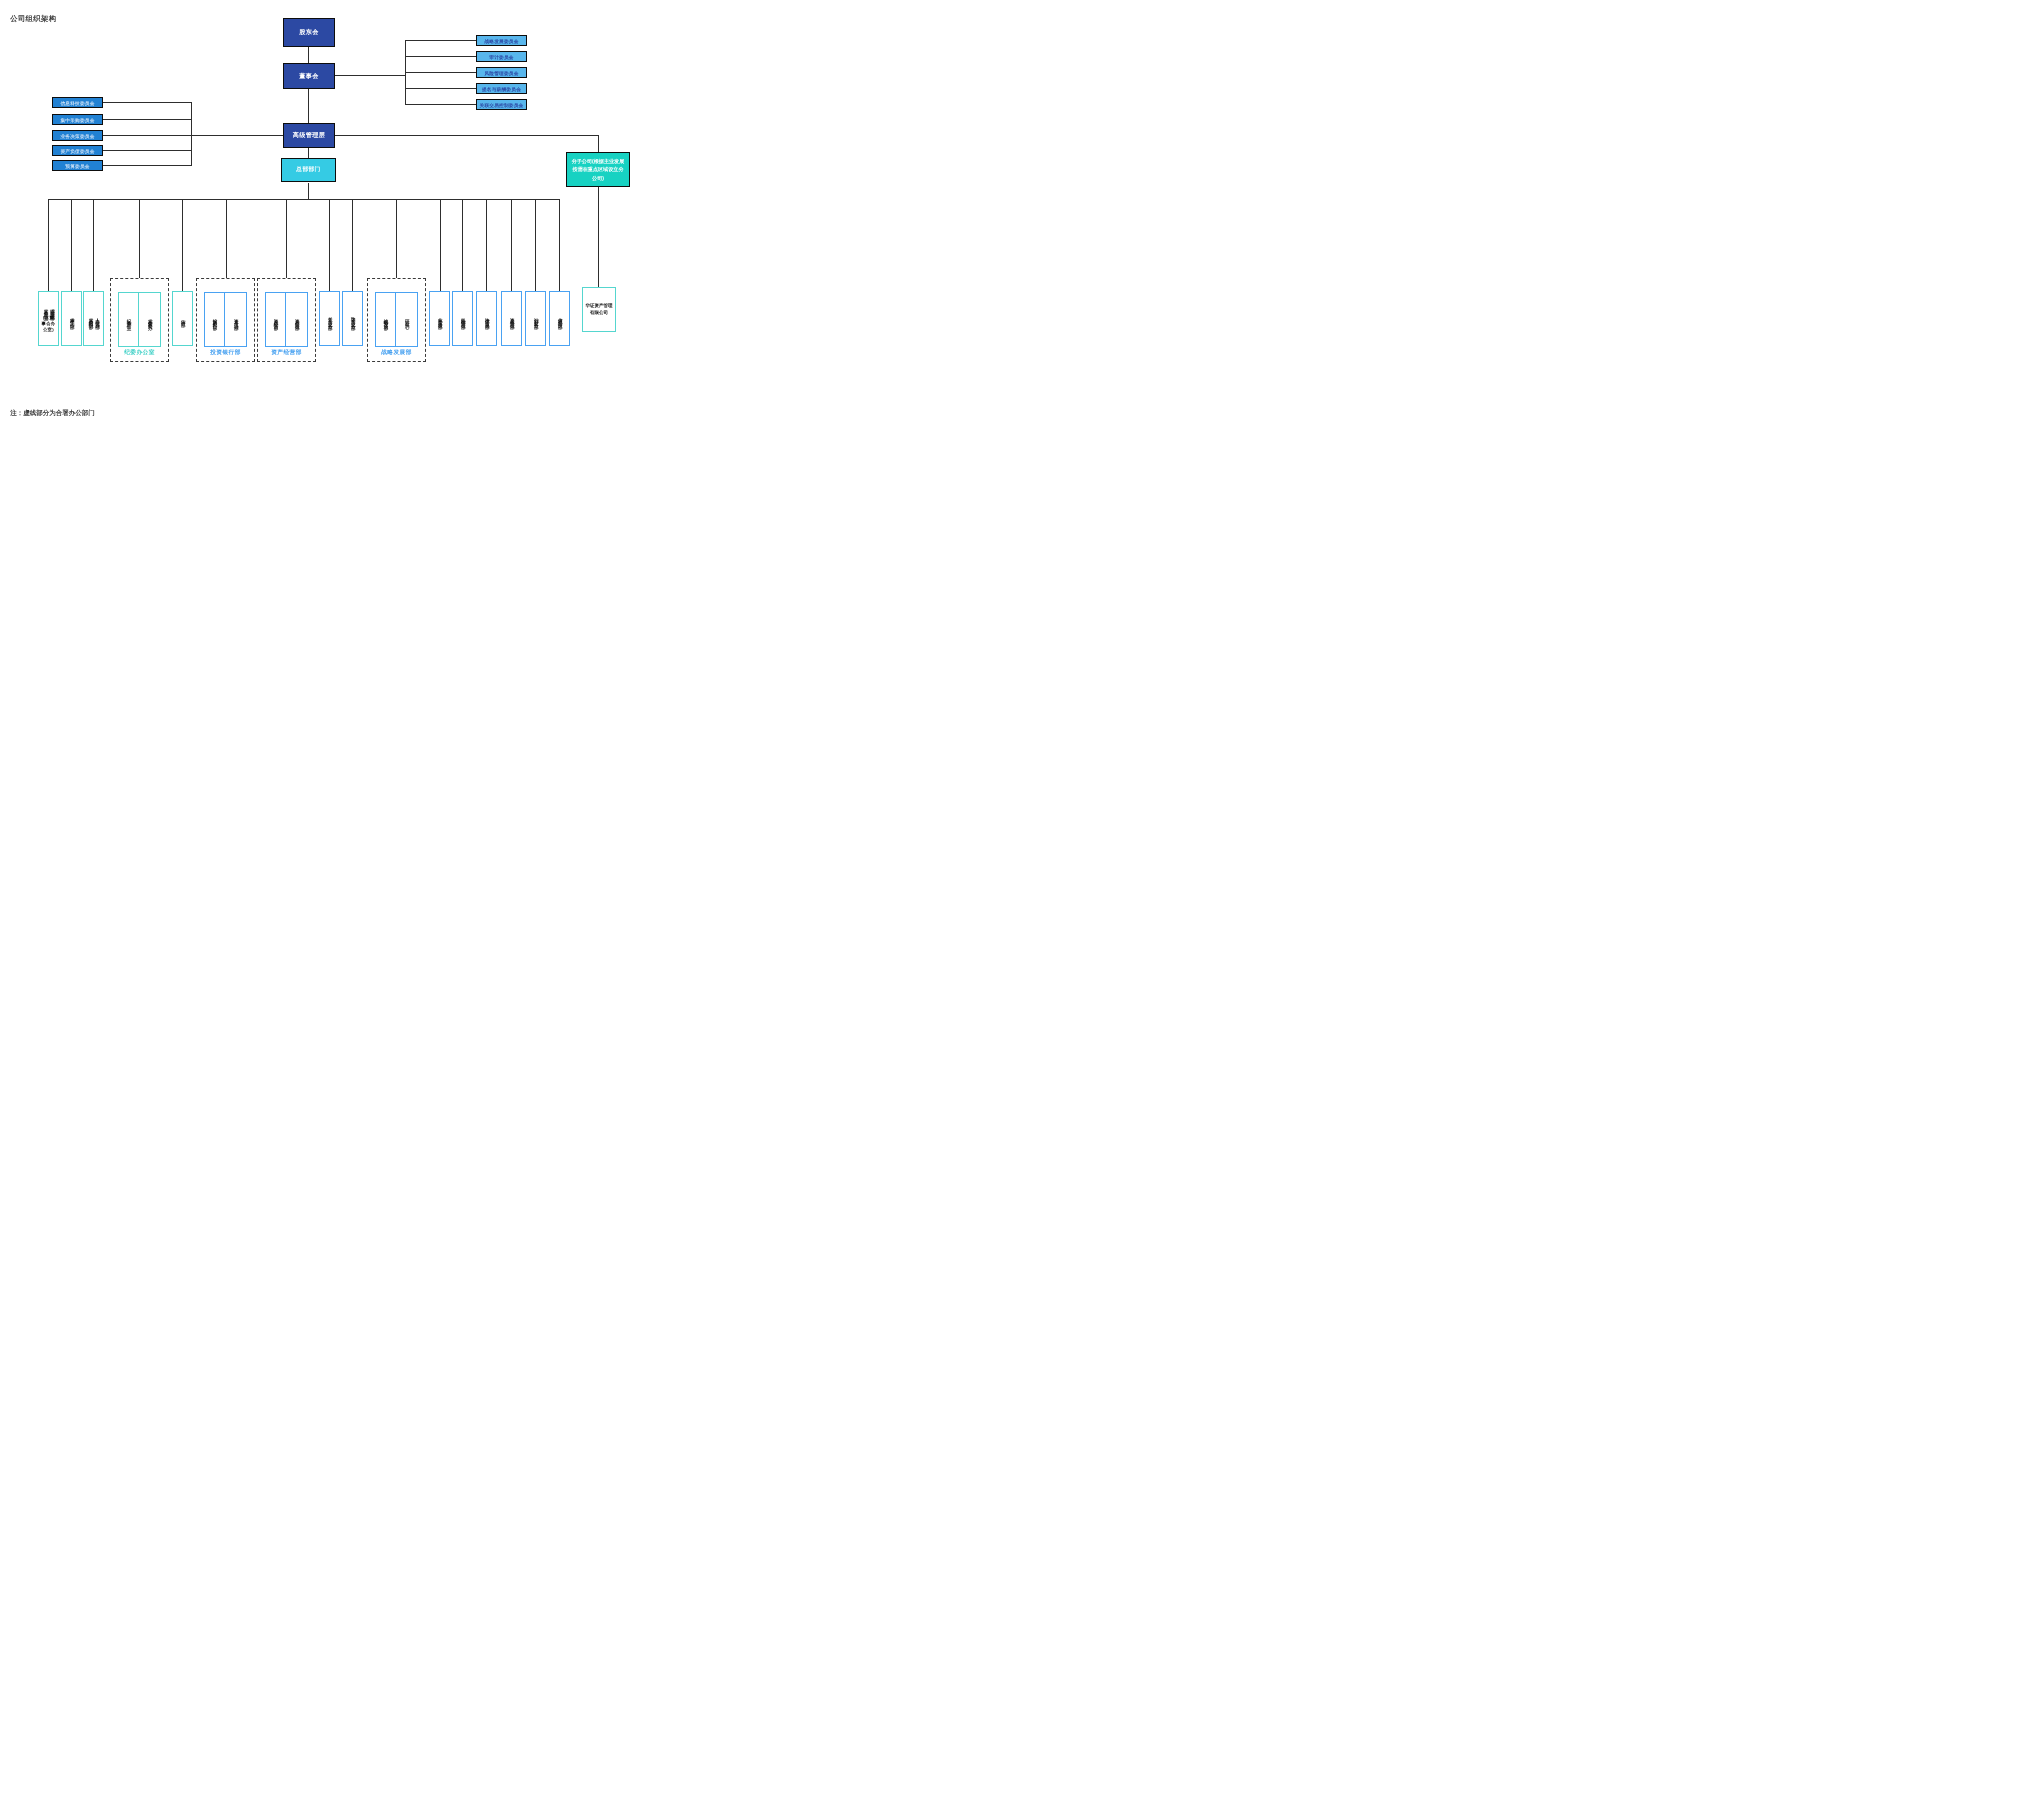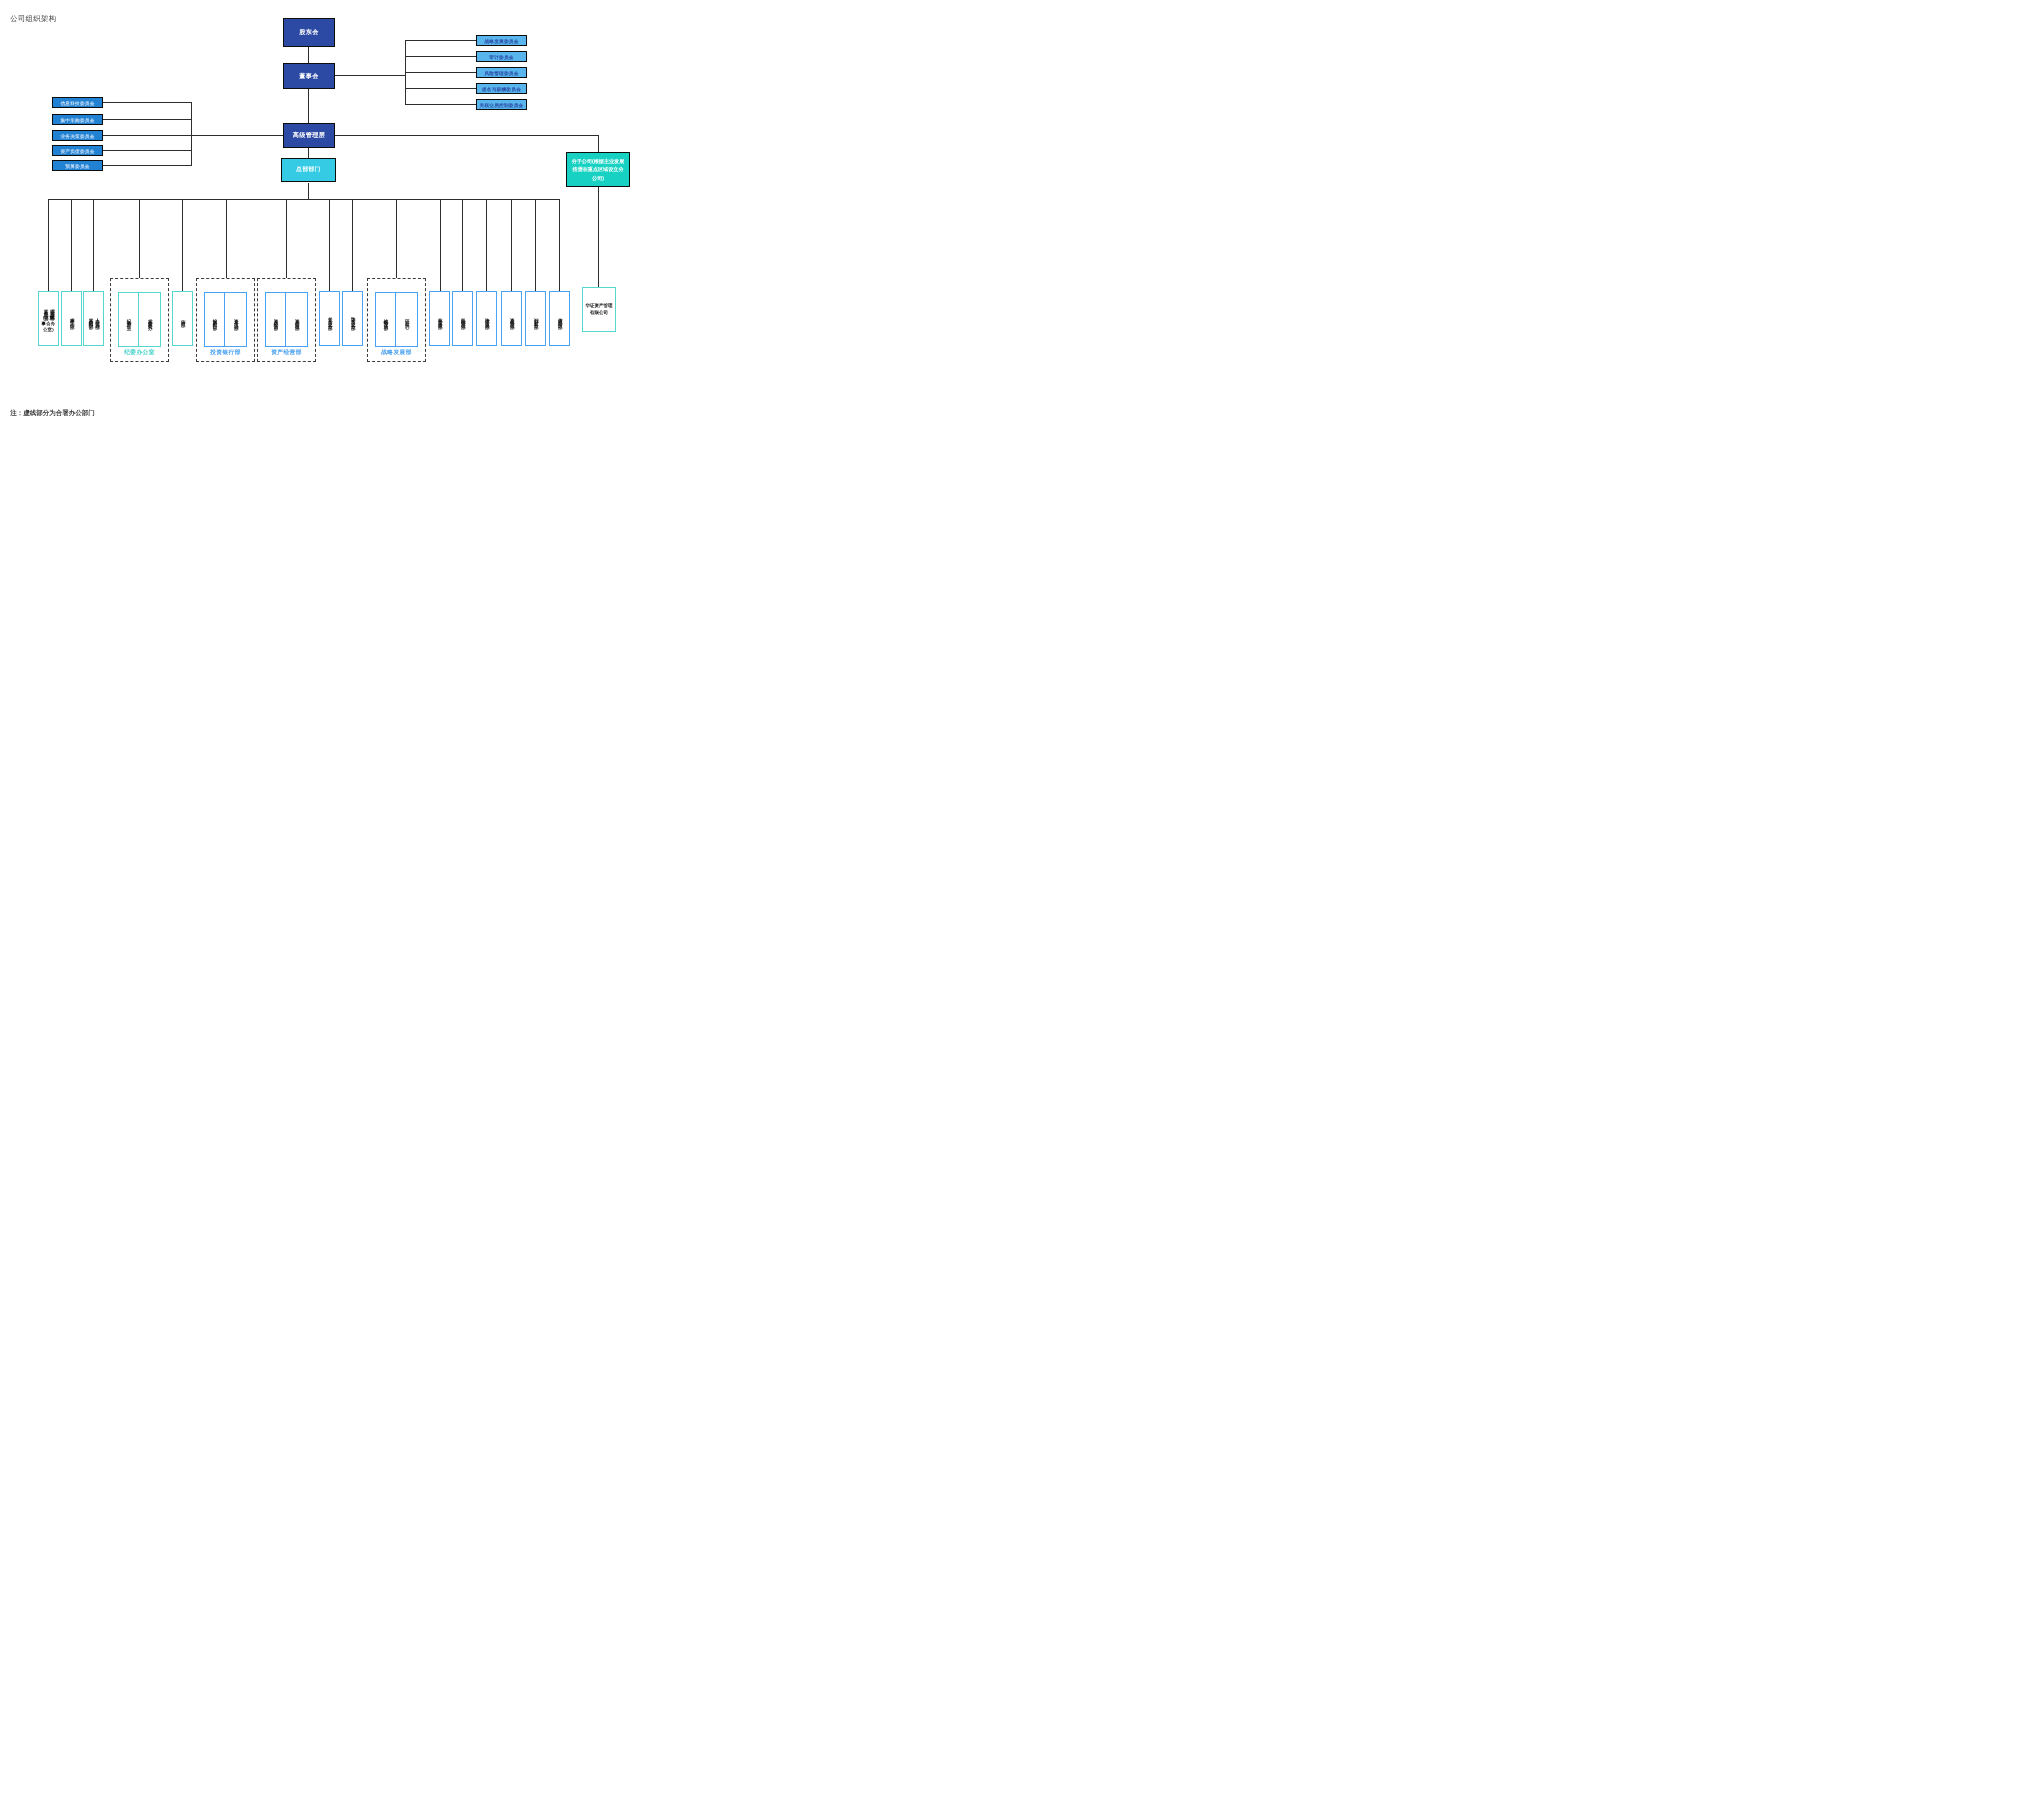--- a/index.html
+++ b/index.html
@@ -1,19 +1,19 @@
 <!DOCTYPE html>
 <html style="font-size:6.5px"><head>
 <meta charset="utf-8">
 <style>
   html,body{margin:0;padding:0;background:#ffffff;}
   body{font-family:"Liberation Sans","DejaVu Sans",sans-serif;}
   #canvas{position:relative;width:638px;height:431px;background:#ffffff;overflow:hidden;}
 
-  .title{position:absolute;left:10.2px;top:14px;font-size:7.3px;font-weight:normal;color:#3b3b3b;letter-spacing:0.4px;}
+  .title{position:absolute;left:10.2px;top:14px;font-size:7.3px;font-weight:bold;color:#3b3b3b;letter-spacing:0.4px;}
   .note{position:absolute;left:10.2px;top:409px;font-size:6.5px;font-weight:bold;color:#3b3b3b;}
 
   
   .ln{position:absolute;background:#2e2e2e;}
   .ln.h{height:0.8px;}
   .ln.v{width:0.8px;}
 
   
   .box{position:absolute;display:flex;align-items:center;justify-content:center;
        border:0.8px solid #0d0d0d;box-sizing:border-box;color:#ffffff;font-weight:bold;

